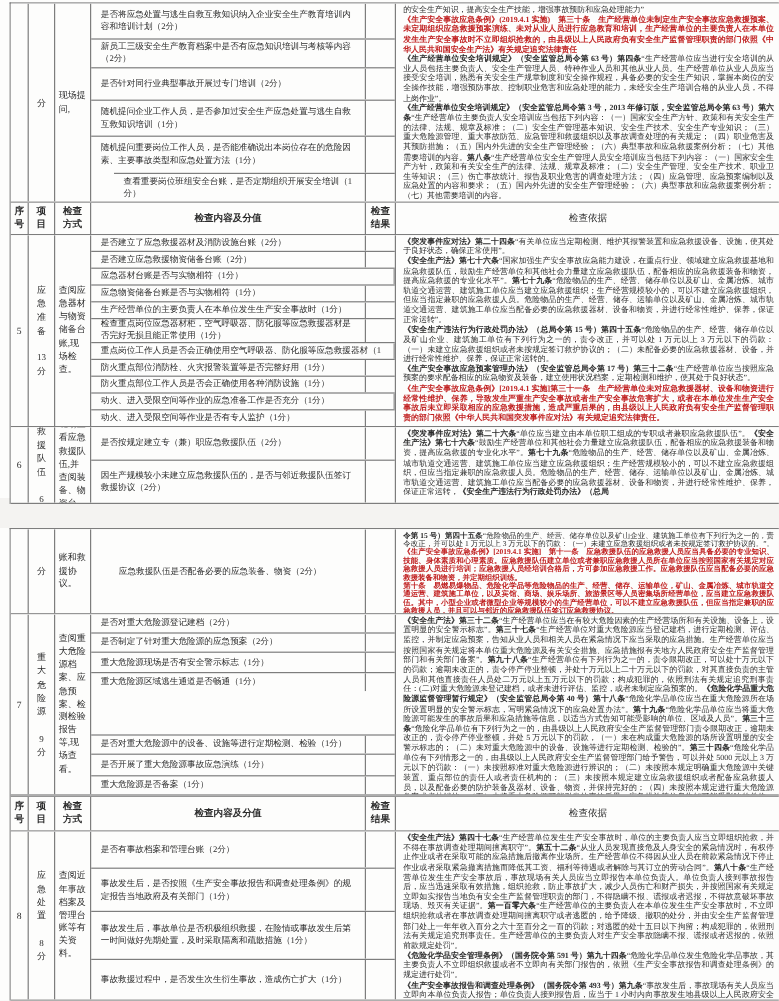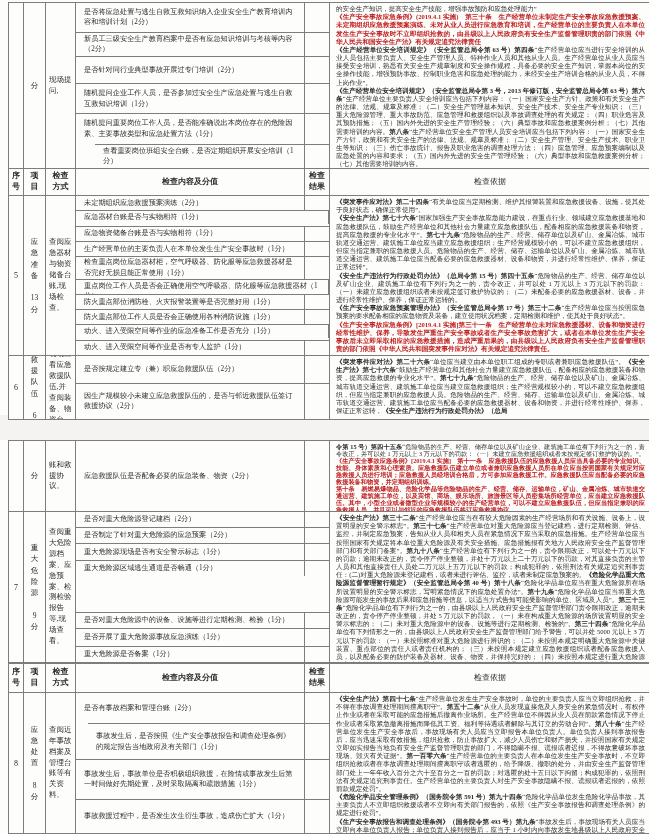--- a/index.html
+++ b/index.html
@@ -100,21 +100,25 @@
         <div class="c proj">应
 急
 准
 备
 
 13
 分</div>
         <div class="c meth">查阅应急器材与物资储备台账,现场检查。</div>
         <div class="mid">
           <div class="item" style="flex-grow: 1;">
-            <div class="t">未定期组织应急救援预案演练（2分）</div>
+            <div class="t">是否建立了应急救援器材及消防设施台账（2分）</div>
+            <div class="r"></div>
+          </div>
+          <div class="item" style="flex-grow: 1;">
+            <div class="t">是否建立应急救援物资储备台账（2分）</div>
             <div class="r"></div>
           </div>
           <div class="item" style="flex-grow: 1; flex-direction: column;">
             <div class="t">应急器材台账是否与实物相符（1分）</div>
             <div class="r"></div>
           </div>
           <div class="item" style="flex-grow: 1;">
             <div class="t">应急物资储备台账是否与实物相符（1分）</div>
             <div class="r"></div>
           </div>
@@ -181,21 +185,21 @@
     </div>
 </div>
 <div></div>
 <div class="page" id="page2">
   <div class="tbl" id="tbl2">
       <div class="sec" style="height: 70px;">
         <div class="c no"></div>
         <div class="c proj">分</div>
         <div class="c meth">账和救援协议。</div>
         <div class="mid">
-          <div class="item" style="flex-grow: 1;">
+          <div class="item" style="flex-grow: 1; margin-left: 15px;">
             <div class="t">应急救援队伍是否配备必要的应急装备、物资（2分）</div>
             <div class="r"></div>
           </div>
         </div>
         <div class="basis tight">
           <div class="para"><span class="run-b">令第 15 号）第四十五条</span><span class="run-n">“危险物品的生产、经营、储存单位以及矿山企业、建筑施工单位有下列行为之一的，责令改正，并可以处 1 万元以上 3 万元以下的罚款：（一）未建立应急救援组织或者未按规定签订救护协议的。”。</span><span class="run-r">《生产安全事故应急条例》[2019.4.1 实施]　第十一条　应急救援队伍的应急救援人员应当具备必要的专业知识、技能、身体素质和心理素质。应急救援队伍建立单位或者兼职应急救援人员所在单位应当按照国家有关规定对应急救援人员进行培训；应急救援人员经培训合格后，方可参加应急救援工作。应急救援队伍应当配备必要的应急救援装备和物资，并定期组织训练。</span></div>
           <div class="para"><span class="run-r">第十条　易燃易爆物品、危险化学品等危险物品的生产、经营、储存、运输单位，矿山、金属冶炼、城市轨道交通运营、建筑施工单位，以及宾馆、商场、娱乐场所、旅游景区等人员密集场所经营单位，应当建立应急救援队伍。其中，小型企业或者微型企业等规模较小的生产经营单位，可以不建立应急救援队伍，但应当指定兼职的应急救援人员，并且可以与邻近的应急救援队伍签订应急救援协议。</span></div>
         </div>
       </div>
       <div class="sec" style="height: 150px;">
@@ -267,21 +271,21 @@
 置
 
 8
 分</div>
         <div class="c meth">查阅近年事故档案及管理台账等有关资料。</div>
         <div class="mid">
           <div class="item" style="flex-grow: 1;">
             <div class="t">是否有事故档案和管理台账（2分）</div>
             <div class="r"></div>
           </div>
-          <div class="item" style="flex-grow: 1.15; margin-left: 12px;">
+          <div class="item" style="flex-grow: 1.15;">
             <div class="t">事故发生后，是否按照《生产安全事故报告和调查处理条例》的规定报告当地政府及有关部门（1分）</div>
             <div class="r"></div>
           </div>
           <div class="item" style="flex-grow: 1.25;">
             <div class="t">事故发生后，事故单位是否积极组织救援，在险情或事故发生后第一时间做好先期处置，及时采取隔离和疏散措施（1分）</div>
             <div class="r"></div>
           </div>
           <div class="item" style="flex-grow: 1.1;">
             <div class="t">事故救援过程中，是否发生次生衍生事故，造成伤亡扩大（1分）</div>
             <div class="r"></div>

